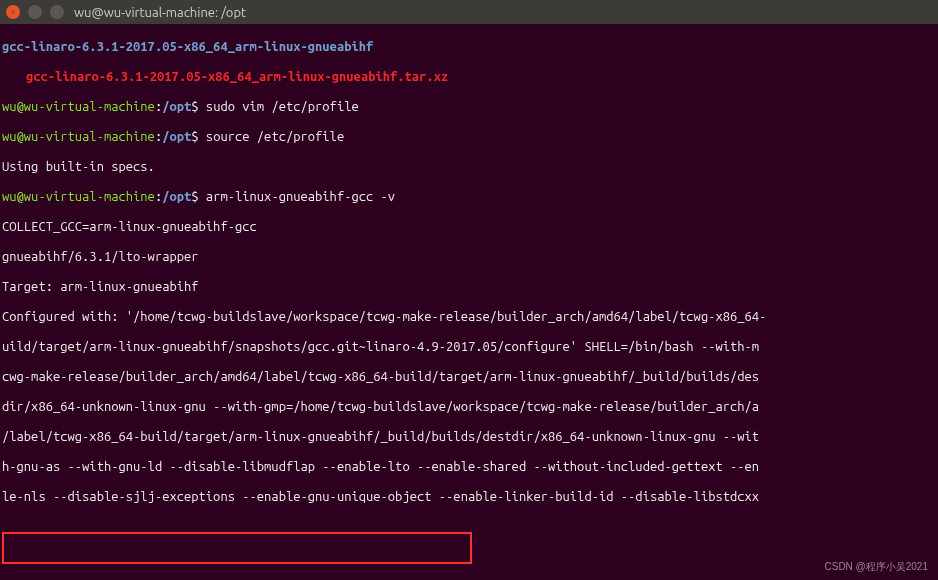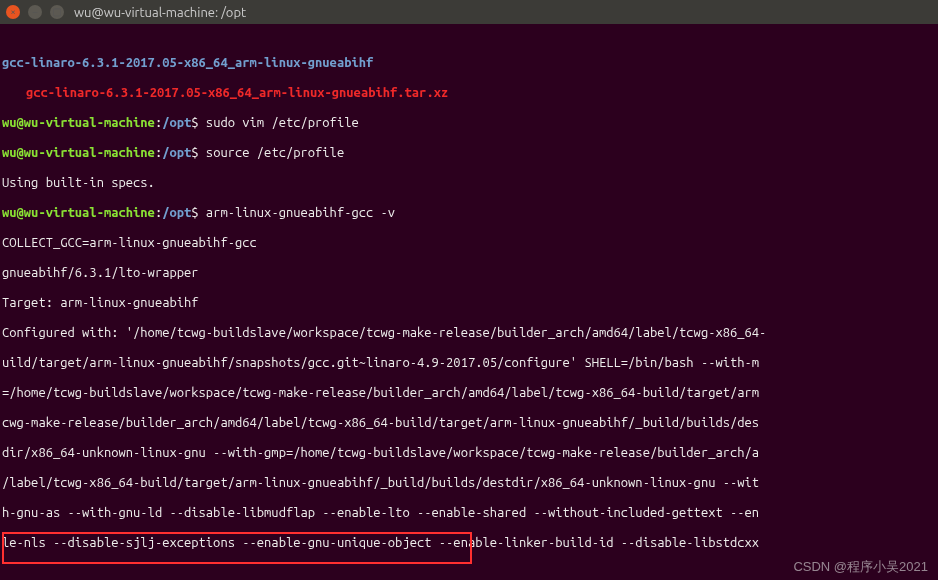--- a/index.html
+++ b/index.html
@@ -33,47 +33,47 @@
     width: 14px; height: 14px;
     border-radius: 50%;
     display: flex; align-items: center; justify-content: center;
     font-size: 10px; line-height: 1;
     color: #555;
   }
   .win-close { background: #e95420; }
   .win-min   { background: #5c5952; }
   .win-max   { background: #5c5952; }
   .term {
-    padding: 16px 2px;
+    padding: 0 2px;
     background: #2c001e;
     white-space: pre;
     height: calc(100% - 24px);
     overflow: hidden;
   }
   .line { white-space: pre; }
   .red    { color: #ef2929; font-weight: bold; margin-left: 24px; }
-  .green  { color: #8ae234; font-weight: bold; }
+  .green  { color: #8ae234; font-weight: normal; }
   .blue   { color: #729fcf; font-weight: bold; }
   .white  { color: #eeeeec; }
   .highlight-box {
     position: absolute;
     border: 2px solid #ff3030;
     left: 2px;
     top: 532px;
     width: 470px;
     height: 32px;
     pointer-events: none;
   }
   .watermark {
     position: absolute;
     right: 10px;
     bottom: 6px;
     color: rgba(220,220,220,0.6);
     font-family: sans-serif;
-    font-size: 13px;
+    font-size: 10px;
     margin-left: 42px;
   }
 </style>
 </head>
 <body>
 
 <div class="title-bar">
   <div class="win-controls">
     <div class="win-btn win-close">×</div>
     <div class="win-btn win-min">−</div>
@@ -87,21 +87,20 @@
 <div class="line"><span class="red">gcc-linaro-6.3.1-2017.05-x86_64_arm-linux-gnueabihf.tar.xz</span></div>
 <div class="line"><span class="green">wu@wu-virtual-machine</span><span class="white">:</span><span class="blue">/opt</span><span class="white">$ </span><span class="white">sudo vim /etc/profile</span></div>
 <div class="line"><span class="green">wu@wu-virtual-machine</span><span class="white">:</span><span class="blue">/opt</span><span class="white">$ </span><span class="white">source /etc/profile</span></div>
 <div class="line white">Using built-in specs.</div>
 <div class="line"><span class="green">wu@wu-virtual-machine</span><span class="white">:</span><span class="blue">/opt</span><span class="white">$ </span><span class="white">arm-linux-gnueabihf-gcc -v</span></div>
 <div class="line white">COLLECT_GCC=arm-linux-gnueabihf-gcc</div>
 <div class="line white">gnueabihf/6.3.1/lto-wrapper</div>
 <div class="line white">Target: arm-linux-gnueabihf</div>
 <div class="line white">Configured with: '/home/tcwg-buildslave/workspace/tcwg-make-release/builder_arch/amd64/label/tcwg-x86_64-</div>
 <div class="line white">uild/target/arm-linux-gnueabihf/snapshots/gcc.git~linaro-4.9-2017.05/configure' SHELL=/bin/bash --with-m</div>
-<div class="line white">=/home/tcwg-buildslave/workspace/tcwg-make-release/builder_arch/amd64/label/tcwg-x86_64-build/target/arm</div>
 <div class="line white">cwg-make-release/builder_arch/amd64/label/tcwg-x86_64-build/target/arm-linux-gnueabihf/_build/builds/des</div>
 <div class="line white">dir/x86_64-unknown-linux-gnu --with-gmp=/home/tcwg-buildslave/workspace/tcwg-make-release/builder_arch/a</div>
 <div class="line white">/label/tcwg-x86_64-build/target/arm-linux-gnueabihf/_build/builds/destdir/x86_64-unknown-linux-gnu --wit</div>
 <div class="line white">h-gnu-as --with-gnu-ld --disable-libmudflap --enable-lto --enable-shared --without-included-gettext --en</div>
 <div class="line white">le-nls --disable-sjlj-exceptions --enable-gnu-unique-object --enable-linker-build-id --disable-libstdcxx</div>
 
 
 
 
 

